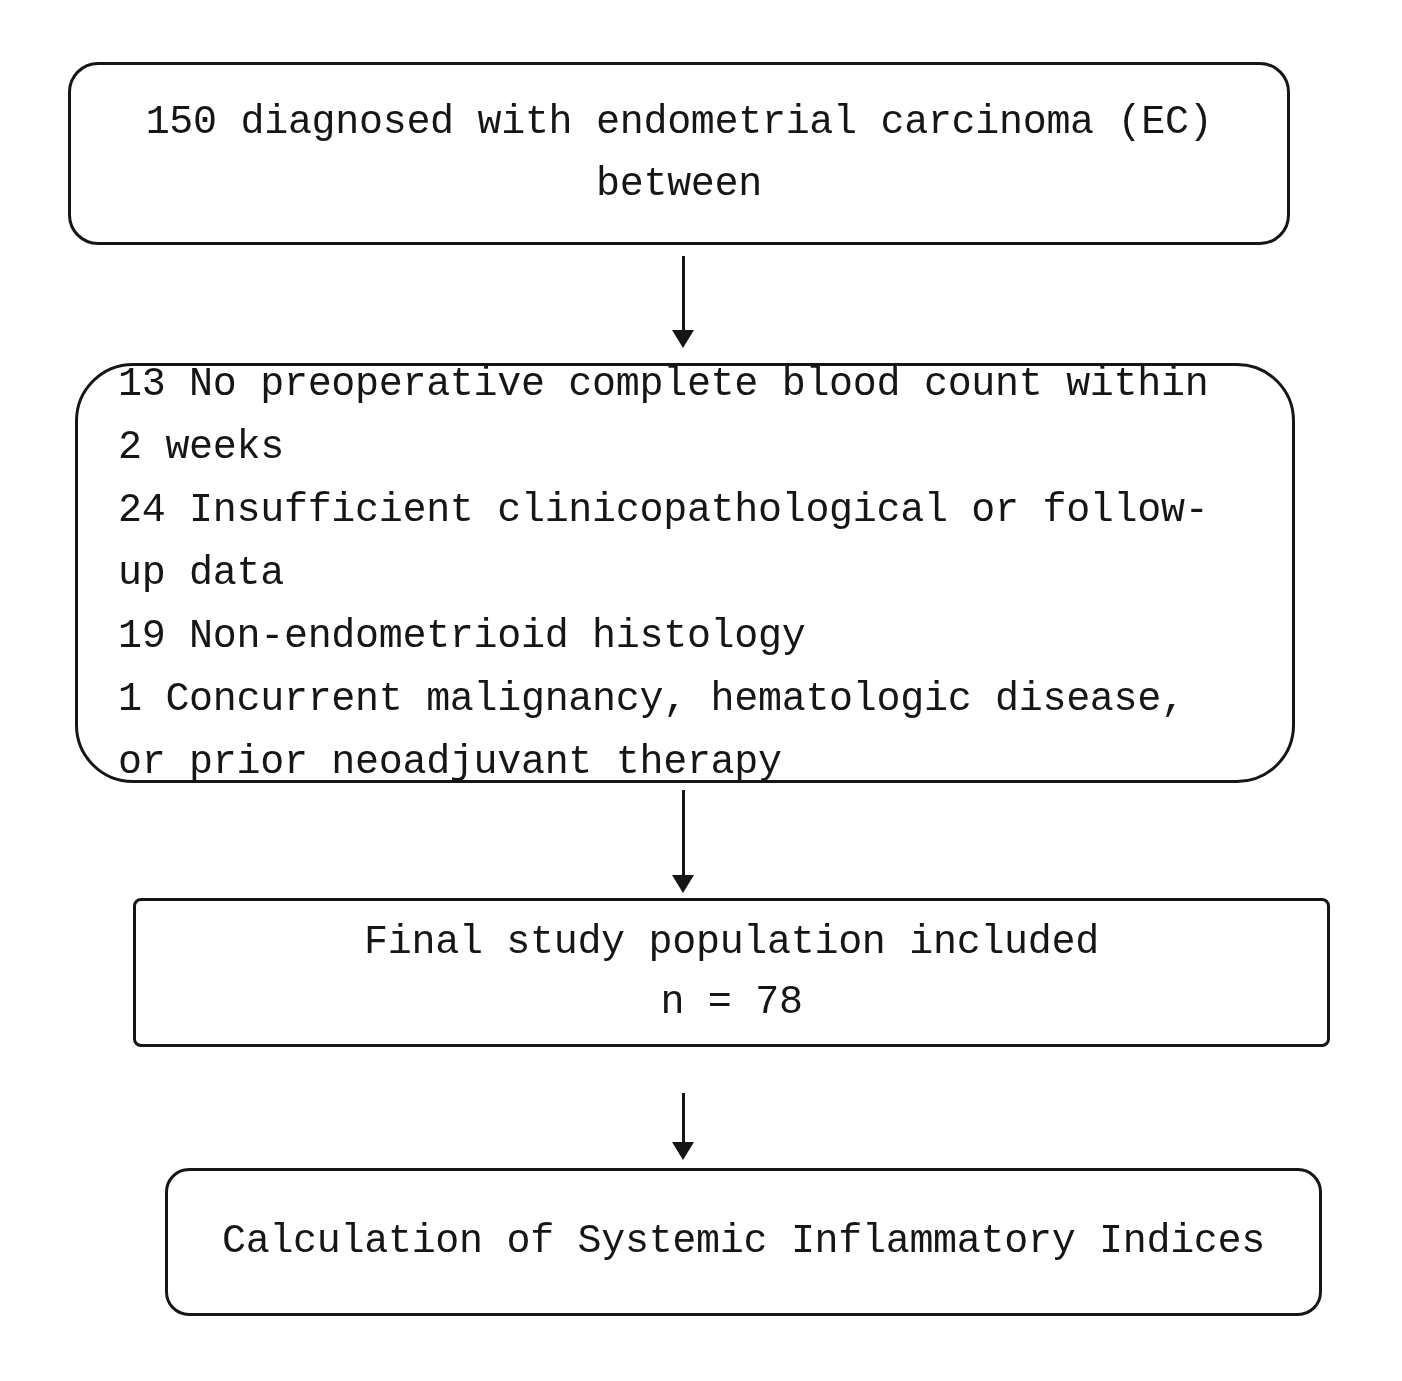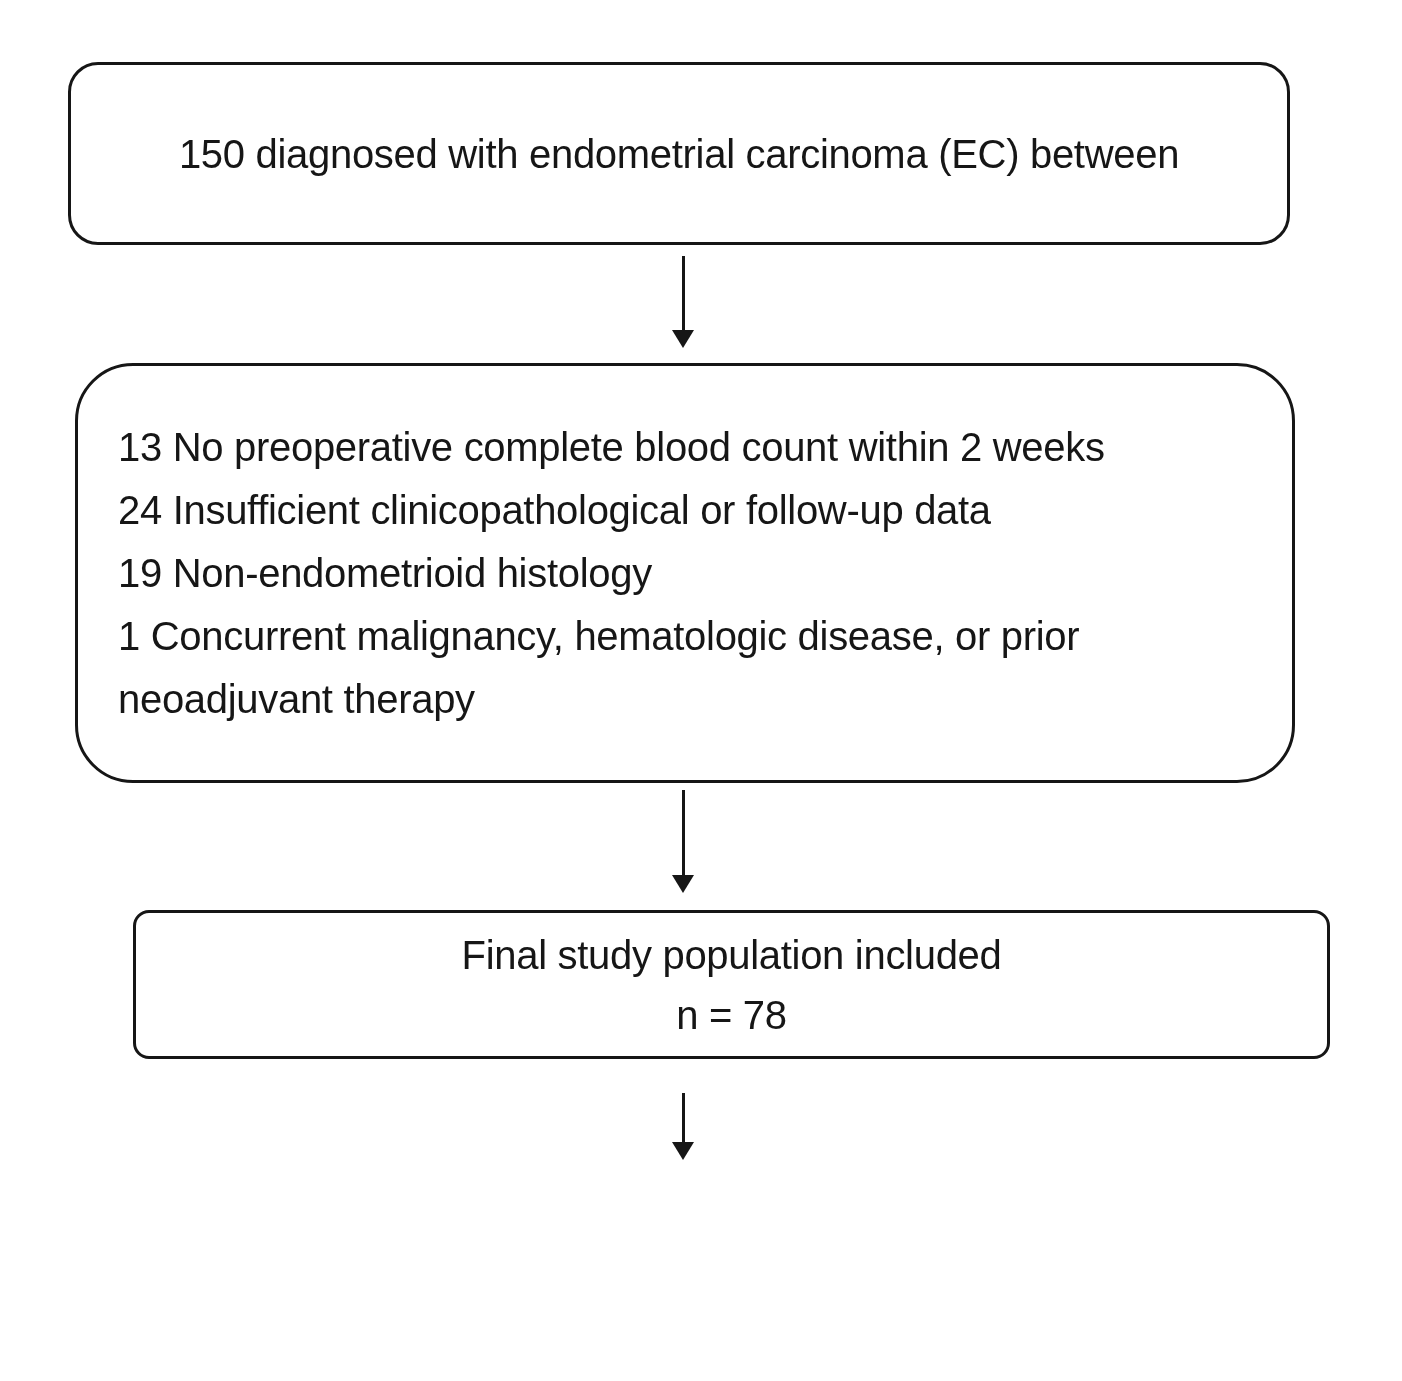--- a/index.html
+++ b/index.html
@@ -5,21 +5,21 @@
   html, body {
     margin: 0;
     padding: 0;
     background: #ffffff;
   }
   .canvas {
     position: relative;
     width: 1402px;
     height: 1381px;
     background: var(--bg-color, #ffffff);
-    font-family: Liberation Sans, sans-serif;
+    font-family: Liberation Mono, monospace;
     color: var(--text-color, #161616);
     overflow: hidden;
   }
   .box {
     position: absolute;
     box-sizing: border-box;
     background: var(--bg-color, #ffffff);
     border: 3px solid var(--border-color, #161616);
     display: flex;
     flex-direction: column;
@@ -40,25 +40,24 @@
     left: 75px; top: 363px;
     width: 1220px; height: 420px;
     border-radius: 58px;
     padding: 8px 40px;
     text-align: left;
     line-height: 63px;
   }
   .box3 {
     left: 133px; top: 898px;
     width: 1197px; height: 149px;
-    border-radius: 16px;
+    border-radius: 8px;
     align-items: center;
     text-align: center;
     line-height: 60px;
-    margin-top: 12px;
   }
   .box4 {
     left: 165px; top: 1168px;
     width: 1157px; height: 148px;
     border-radius: 24px;
     align-items: center;
     text-align: center;
     line-height: 60px;
   }
   .arrow {
@@ -112,14 +111,17 @@
   <div class="box box3">
     <div class="line">Final study population included</div>
     <div class="line">n = 78</div>
   </div>
 
   <div class="arrow arrow3">
     <div class="stem"></div>
     <div class="head"></div>
   </div>
 
+  <div class="box box4">
+    <div class="line">Calculation of Systemic Inflammatory Indices</div>
+  </div>
 
 </div>
 
 </body></html>

